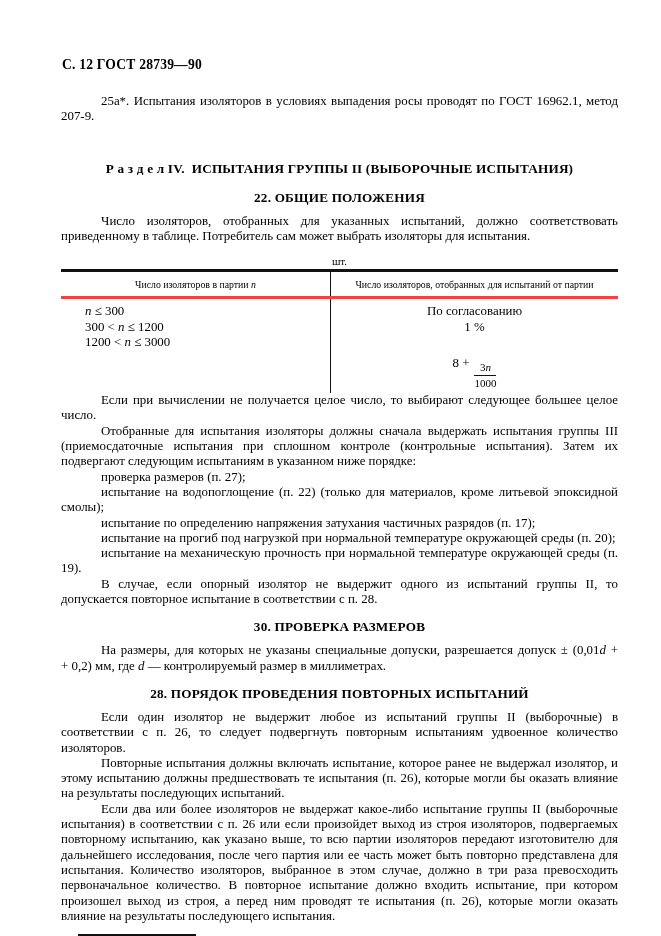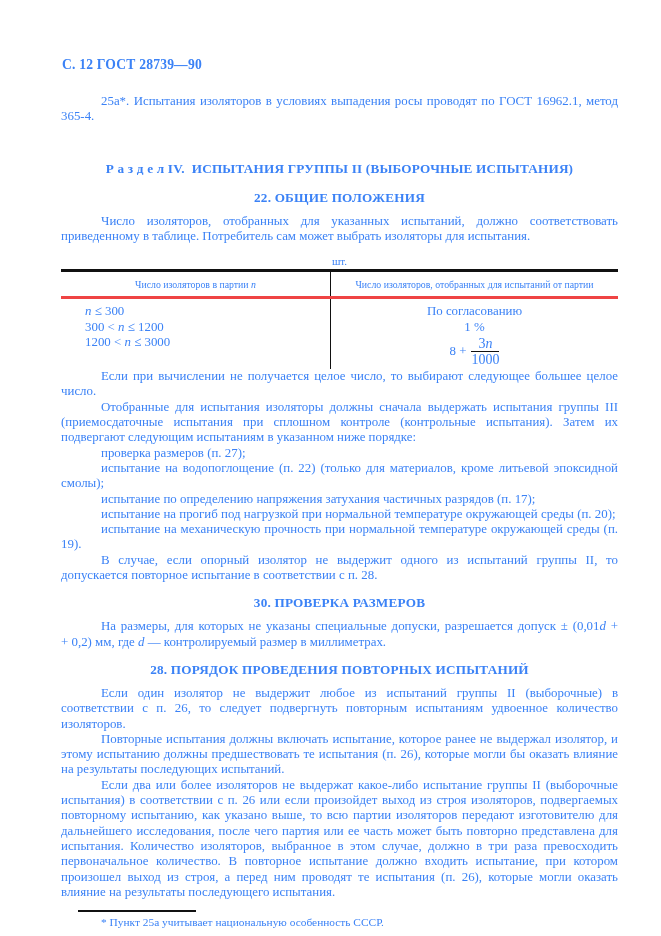--- a/index.html
+++ b/index.html
@@ -1,20 +1,20 @@
 <!DOCTYPE html>
 <html><head>
 <meta charset="utf-8">
 <style>
   html,body{margin:0;padding:0;background:#ffffff;}
   .page{
     position:relative;
     width:661px;height:936px;
     background:#ffffff;
-    color:#3b82f6;
+    color:#000000;
     font-family:"Liberation Serif","DejaVu Serif",serif;
     overflow:hidden;
   }
   .content{position:absolute;left:61px;top:57px;width:557px;}
   .doc-header{font-weight:bold;font-size:13.6px;margin:0 0 21px 1px;letter-spacing:.2px;}
   p.body{
     font-size:12.9px;line-height:15.3px;
     text-align:justify;margin:0;
   }
   .indent{text-indent:40px;}
@@ -31,38 +31,38 @@
   .hcell{font-size:9.8px;line-height:11px;text-align:center;padding:7px 14px 6px 14px;box-sizing:border-box;}
   .c1{width:270px;border-right:1px solid #111;}
   .c2{width:287px;}
   .tbody{display:flex;}
   .bcell{box-sizing:border-box;padding-top:5px;padding-bottom:3px;}
   .trow{font-size:12.9px;line-height:15.5px;}
   .bcell.c1{padding-left:24px;}
   .bcell.c2{text-align:center;}
   .var{font-style:italic;font-family:"Liberation Serif",serif;}
   .formula{margin-top:2px;font-size:12.9px;display:flex;align-items:center;justify-content:center;gap:5px;}
-  .frac{display:inline-block;text-align:center;vertical-align:middle;font-size:14px;line-height:13px;}
+  .frac{display:inline-block;text-align:center;vertical-align:middle;font-size:11px;line-height:13px;margin-top:24px;}
   .frac .num{display:block;border-bottom:1px solid #111;padding:0 3px 1px 3px;}
   .frac .den{display:block;padding-top:1px;font-family:Liberation Serif, serif;}
   .after-table{margin-top:9px;}
   .jline{display:block;text-align:justify;text-align-last:justify;}
   .jline2{display:block;text-indent:0;}
   .footnote-rule{width:118px;border-top:2px solid #111;margin:10px 0 3px 17px;height:0;}
   p.footnote{font-size:11.4px;line-height:14px;text-indent:40px;text-align:left;margin:0;}
 </style>
 </head>
 <body>
 
 <div class="page">
   <div class="content">
 
     <div class="doc-header">С. 12 ГОСТ 28739—90</div>
 
-    <p class="body indent">25а*. Испытания изоляторов в условиях выпадения росы проводят по ГОСТ 16962.1, метод 365-4.</p>
+    <p class="body indent">25а*. Испытания изоляторов в условиях выпадения росы проводят по ГОСТ 16962.1, метод 207-9.</p>
 
     <div class="heading razdel">
       <span class="razdel-label">Р а з д е л IV.</span><span>ИСПЫТАНИЯ ГРУППЫ II (ВЫБОРОЧНЫЕ ИСПЫТАНИЯ)</span>
     </div>
 
     <div class="heading">22. ОБЩИЕ ПОЛОЖЕНИЯ</div>
 
     <p class="body indent">Число изоляторов, отобранных для указанных испытаний, должно соответствовать приведенному в таблице. Потребитель сам может выбрать изоляторы для испытания.</p>
 
     <div class="unit-label">шт.</div>

